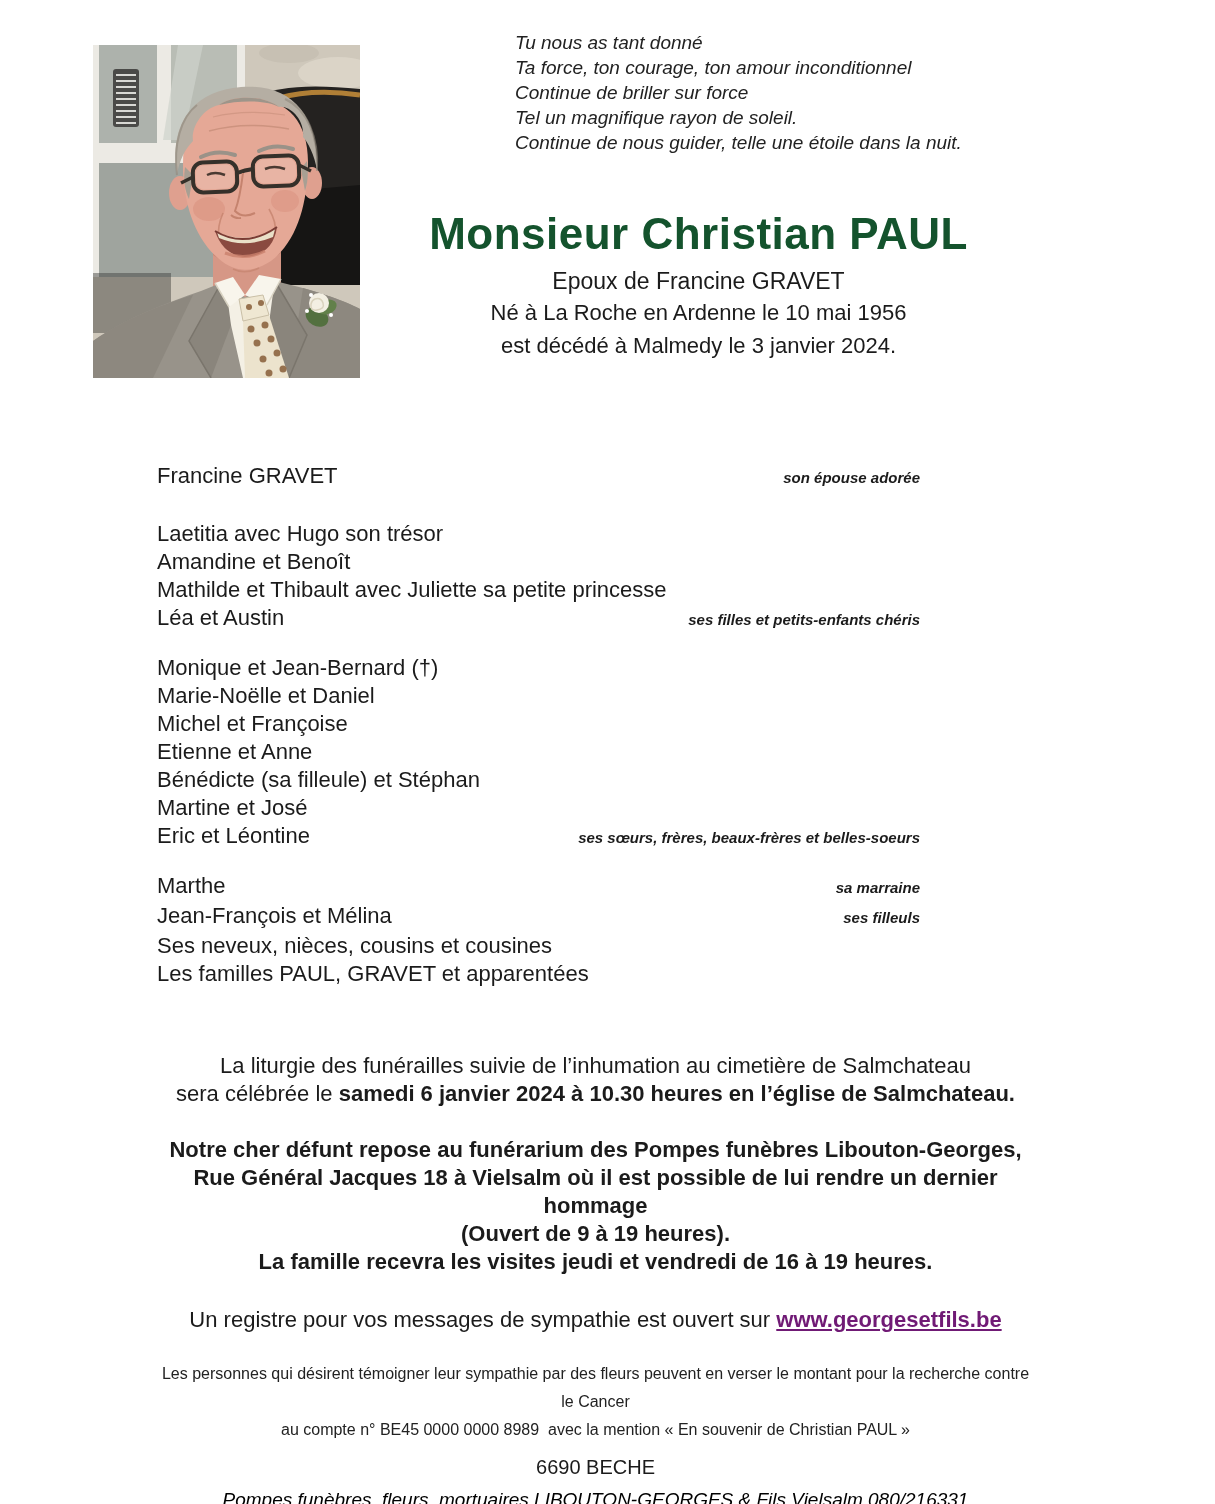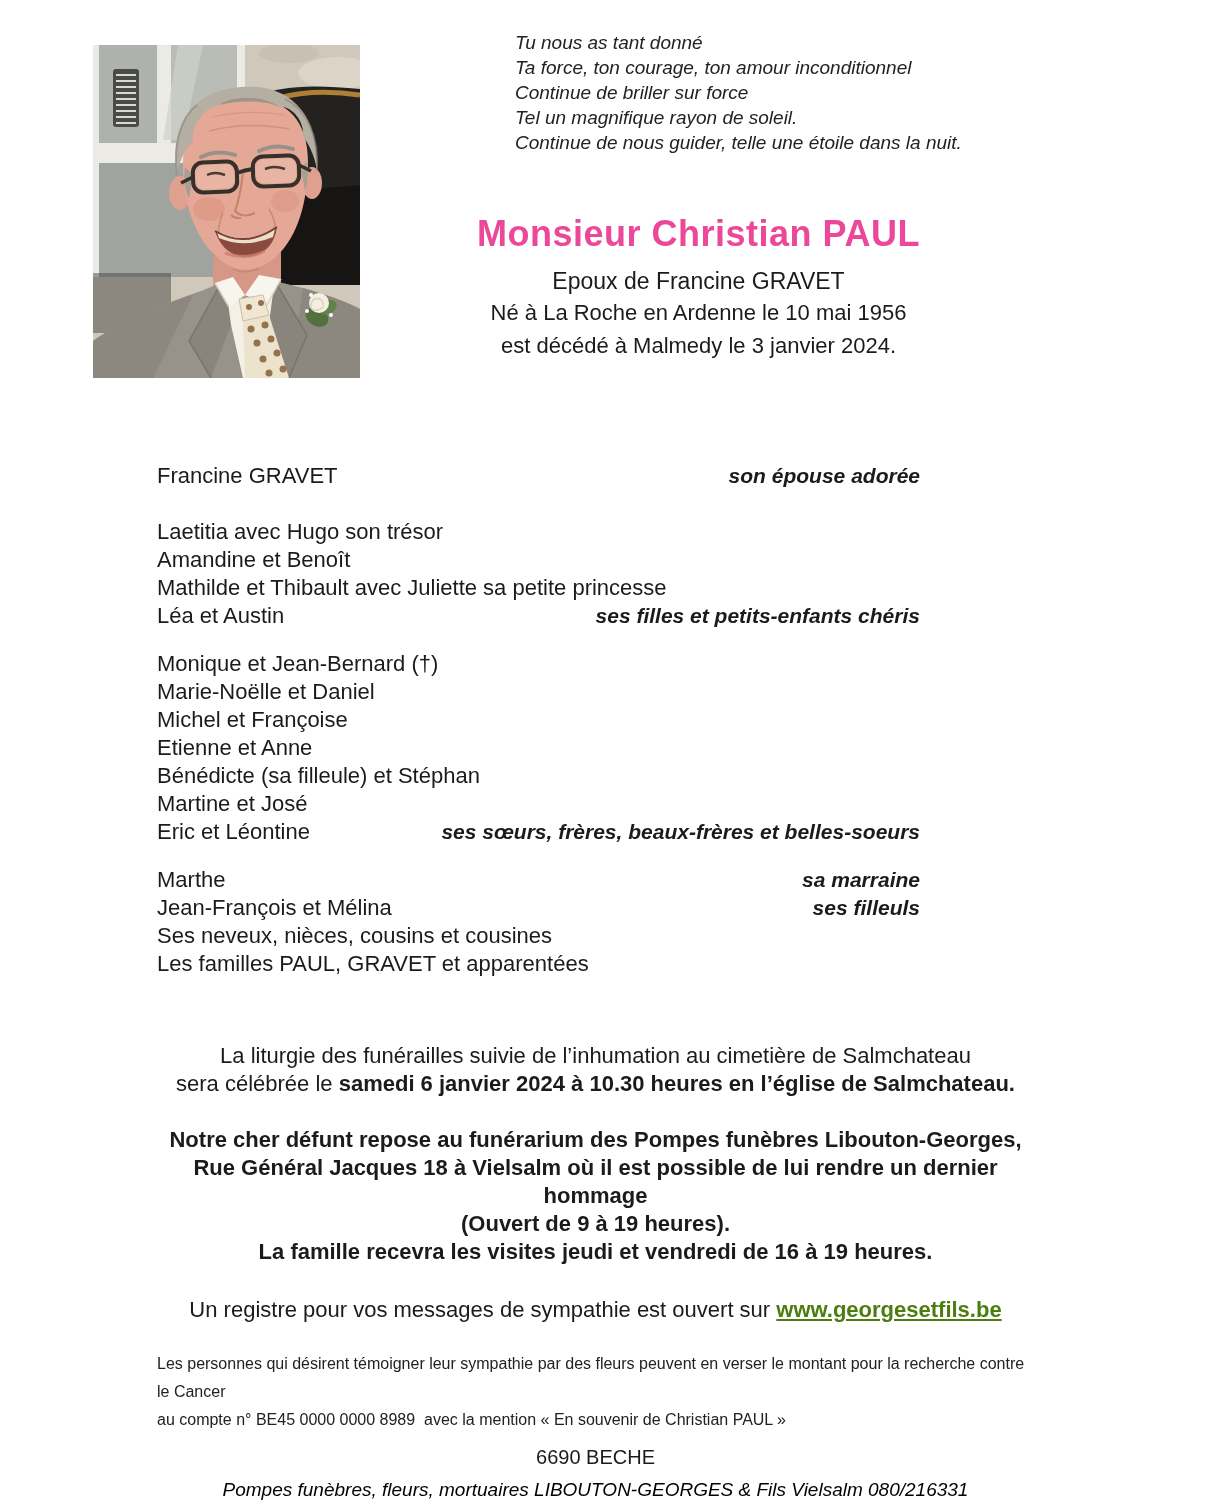--- a/index.html
+++ b/index.html
@@ -28,25 +28,25 @@
   }
   .poem { padding-left: 155px; }
   .poem-line {
     font-style: italic;
     font-size: 19px;
     line-height: 25px;
     color: #222;
   }
   .title-block { margin-top: 54px; text-align: center; }
   .deceased-name {
-    font-size: 36px;
+    font-size: 44px;
     font-weight: bold;
     line-height: 50px;
     letter-spacing: 0.5px;
-    color: #ec4899;
+    color: #14532d;
   }
   .spouse-line {
     margin-top: 7px;
     font-size: 23px;
     font-weight: normal;
     line-height: 30px;
   }
   .birth-line, .death-line {
     font-size: 22px;
     line-height: 33px;
@@ -62,21 +62,21 @@
     display: flex;
     justify-content: space-between;
     align-items: baseline;
     font-size: 22px;
     line-height: 28px;
   }
   .family-line .member { white-space: pre-wrap; }
   .family-line .relation {
     font-weight: bold;
     font-style: italic;
-    font-size: 21px;
+    font-size: 15px;
     margin-right: 114px;
     white-space: nowrap;
   }
   .family-group.gap-lg { margin-top: 28px; }
   .family-group.gap-md { margin-top: 20px; }
 
   .ceremony {
     margin-top: 64px;
     text-align: center;
     font-size: 22px;
@@ -92,27 +92,28 @@
     line-height: 28px;
   }
 
   .registry {
     margin-top: 30px;
     text-align: center;
     font-size: 22px;
     line-height: 28px;
   }
   .registry a {
-    color: #4d7c0f;
+    color: #701a75;
     font-weight: bold;
     text-decoration: underline;
   }
 
   .donation {
     margin-top: 26px;
+    text-align: center;
     font-size: 16px;
     line-height: 28px;
     color: #222;
   }
   .donation-line { white-space: pre-wrap; }
 
   .address-line {
     margin-top: 10px;
     text-align: center;
     font-size: 20px;

